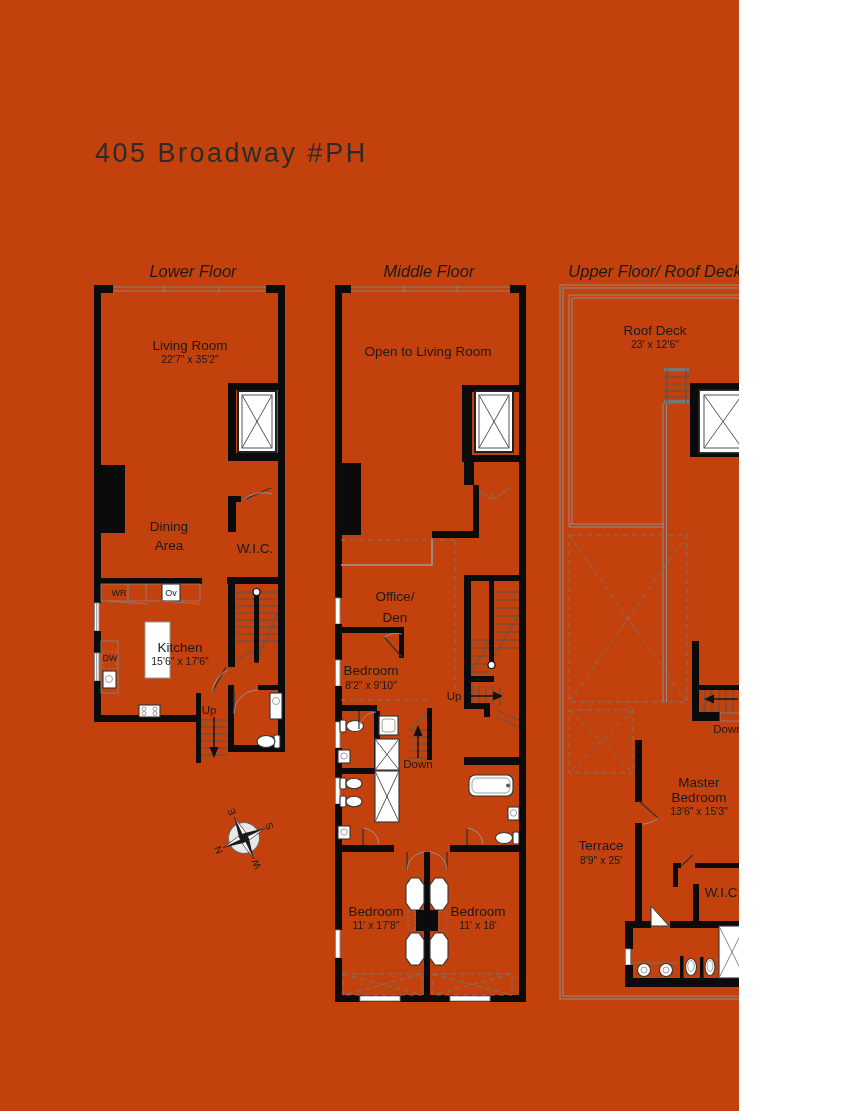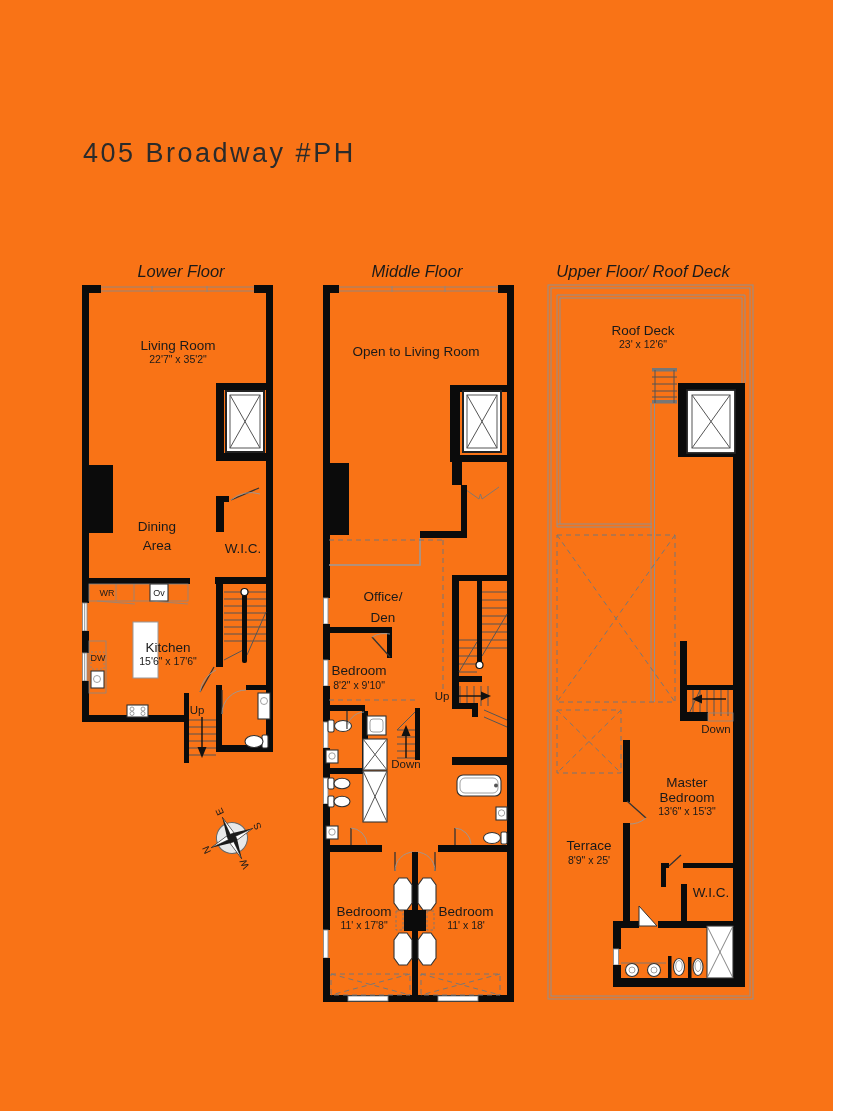--- a/index.html
+++ b/index.html
@@ -1,17 +1,17 @@
 <!DOCTYPE html>
 <html><head>
 <meta charset="utf-8">
 <style>
   html,body{margin:0;padding:0;background:#fff;}
-  .page{position:relative;width:833px;height:1111px;background:#f97316;overflow:hidden;
-        font-family:"Liberation Sans", sans-serif;}
+  .page{position:relative;width:727px;height:1111px;background:#c2410c;overflow:hidden;
+        font-family:"Liberation Sans", sans-serif;padding-left:12px;}
   svg text{fill:#1a1a1a;font-family:"Liberation Sans", sans-serif;}
   .title-t{font-size:27px;letter-spacing:2.5px;fill:#2b2b2b;}
   .hdr{font-size:16.5px;font-style:italic;fill:#1a1a1a;}
   .room{font-size:13.5px;}
   .dims{font-size:10.5px;}
   .small{font-size:9px;}
   .updown{font-size:11.5px;}
   .compass-l{font-size:10px;}
   .wall{fill:#0b0b0b;}
   .thin{stroke:#555;stroke-width:1;fill:none;}

